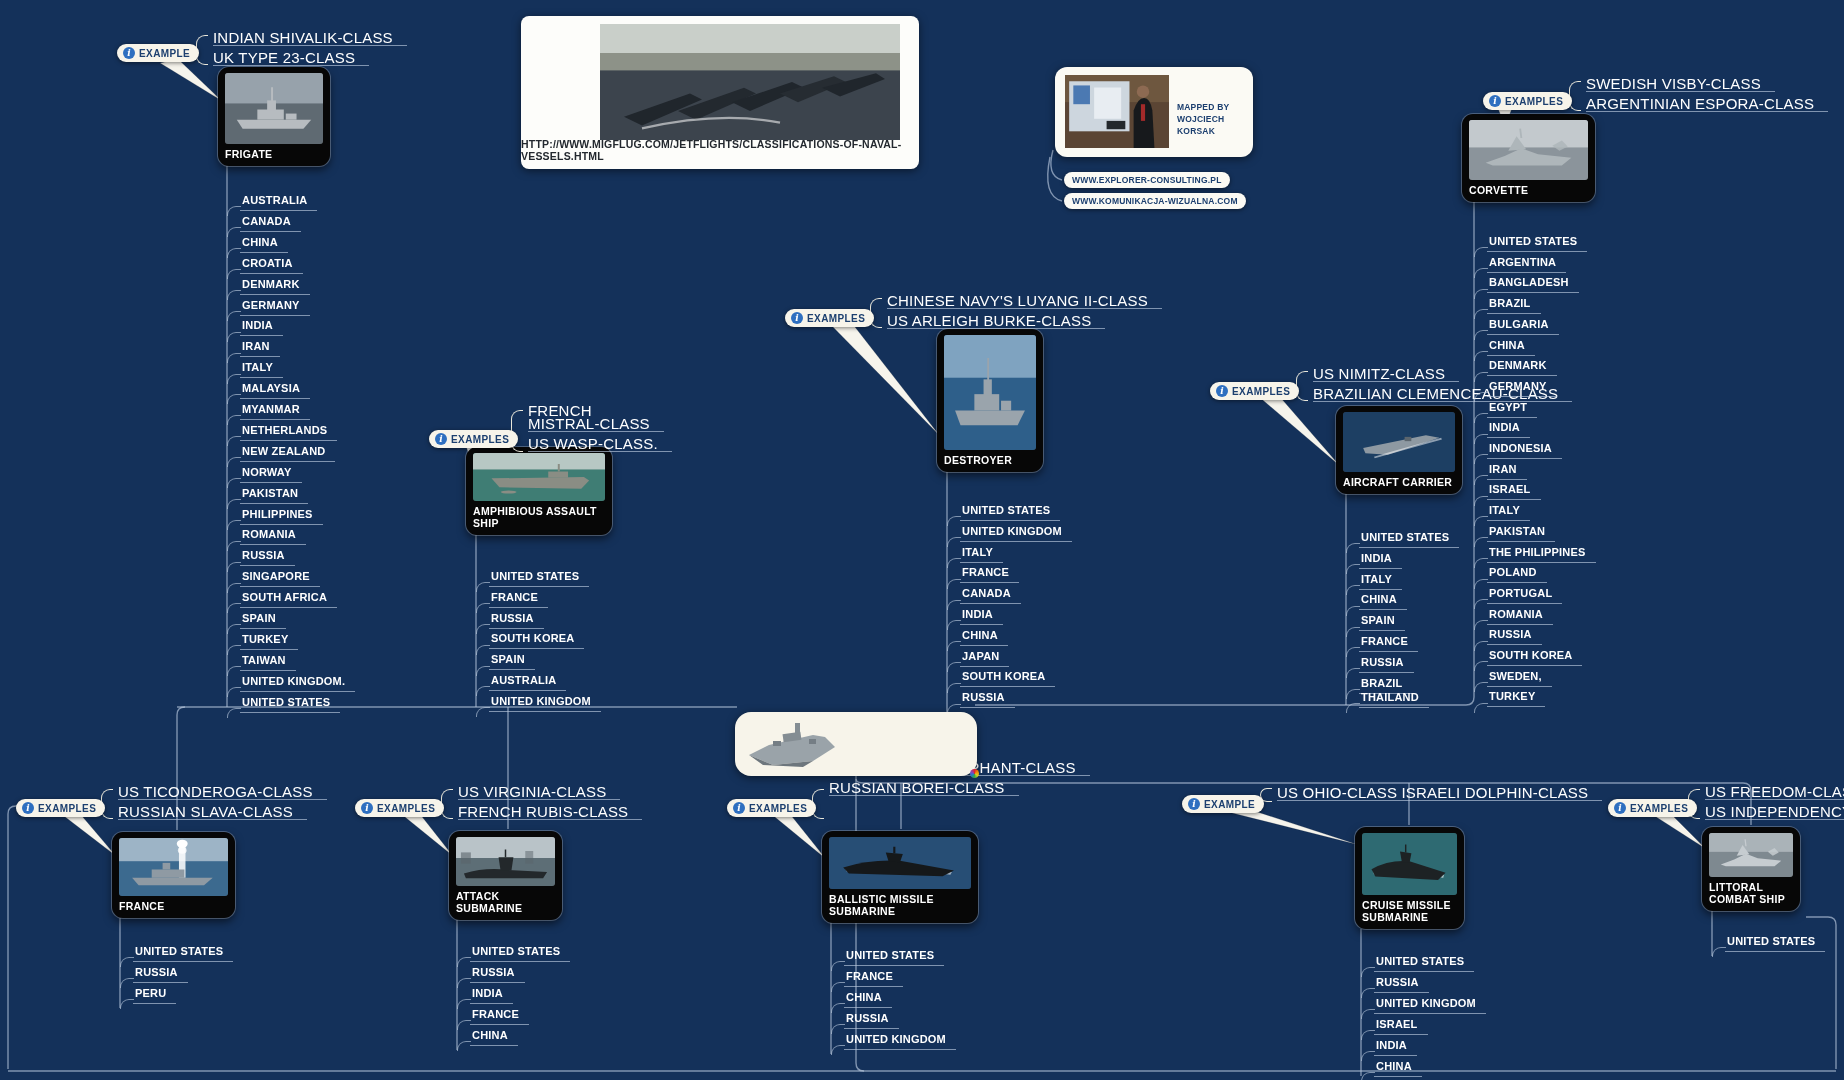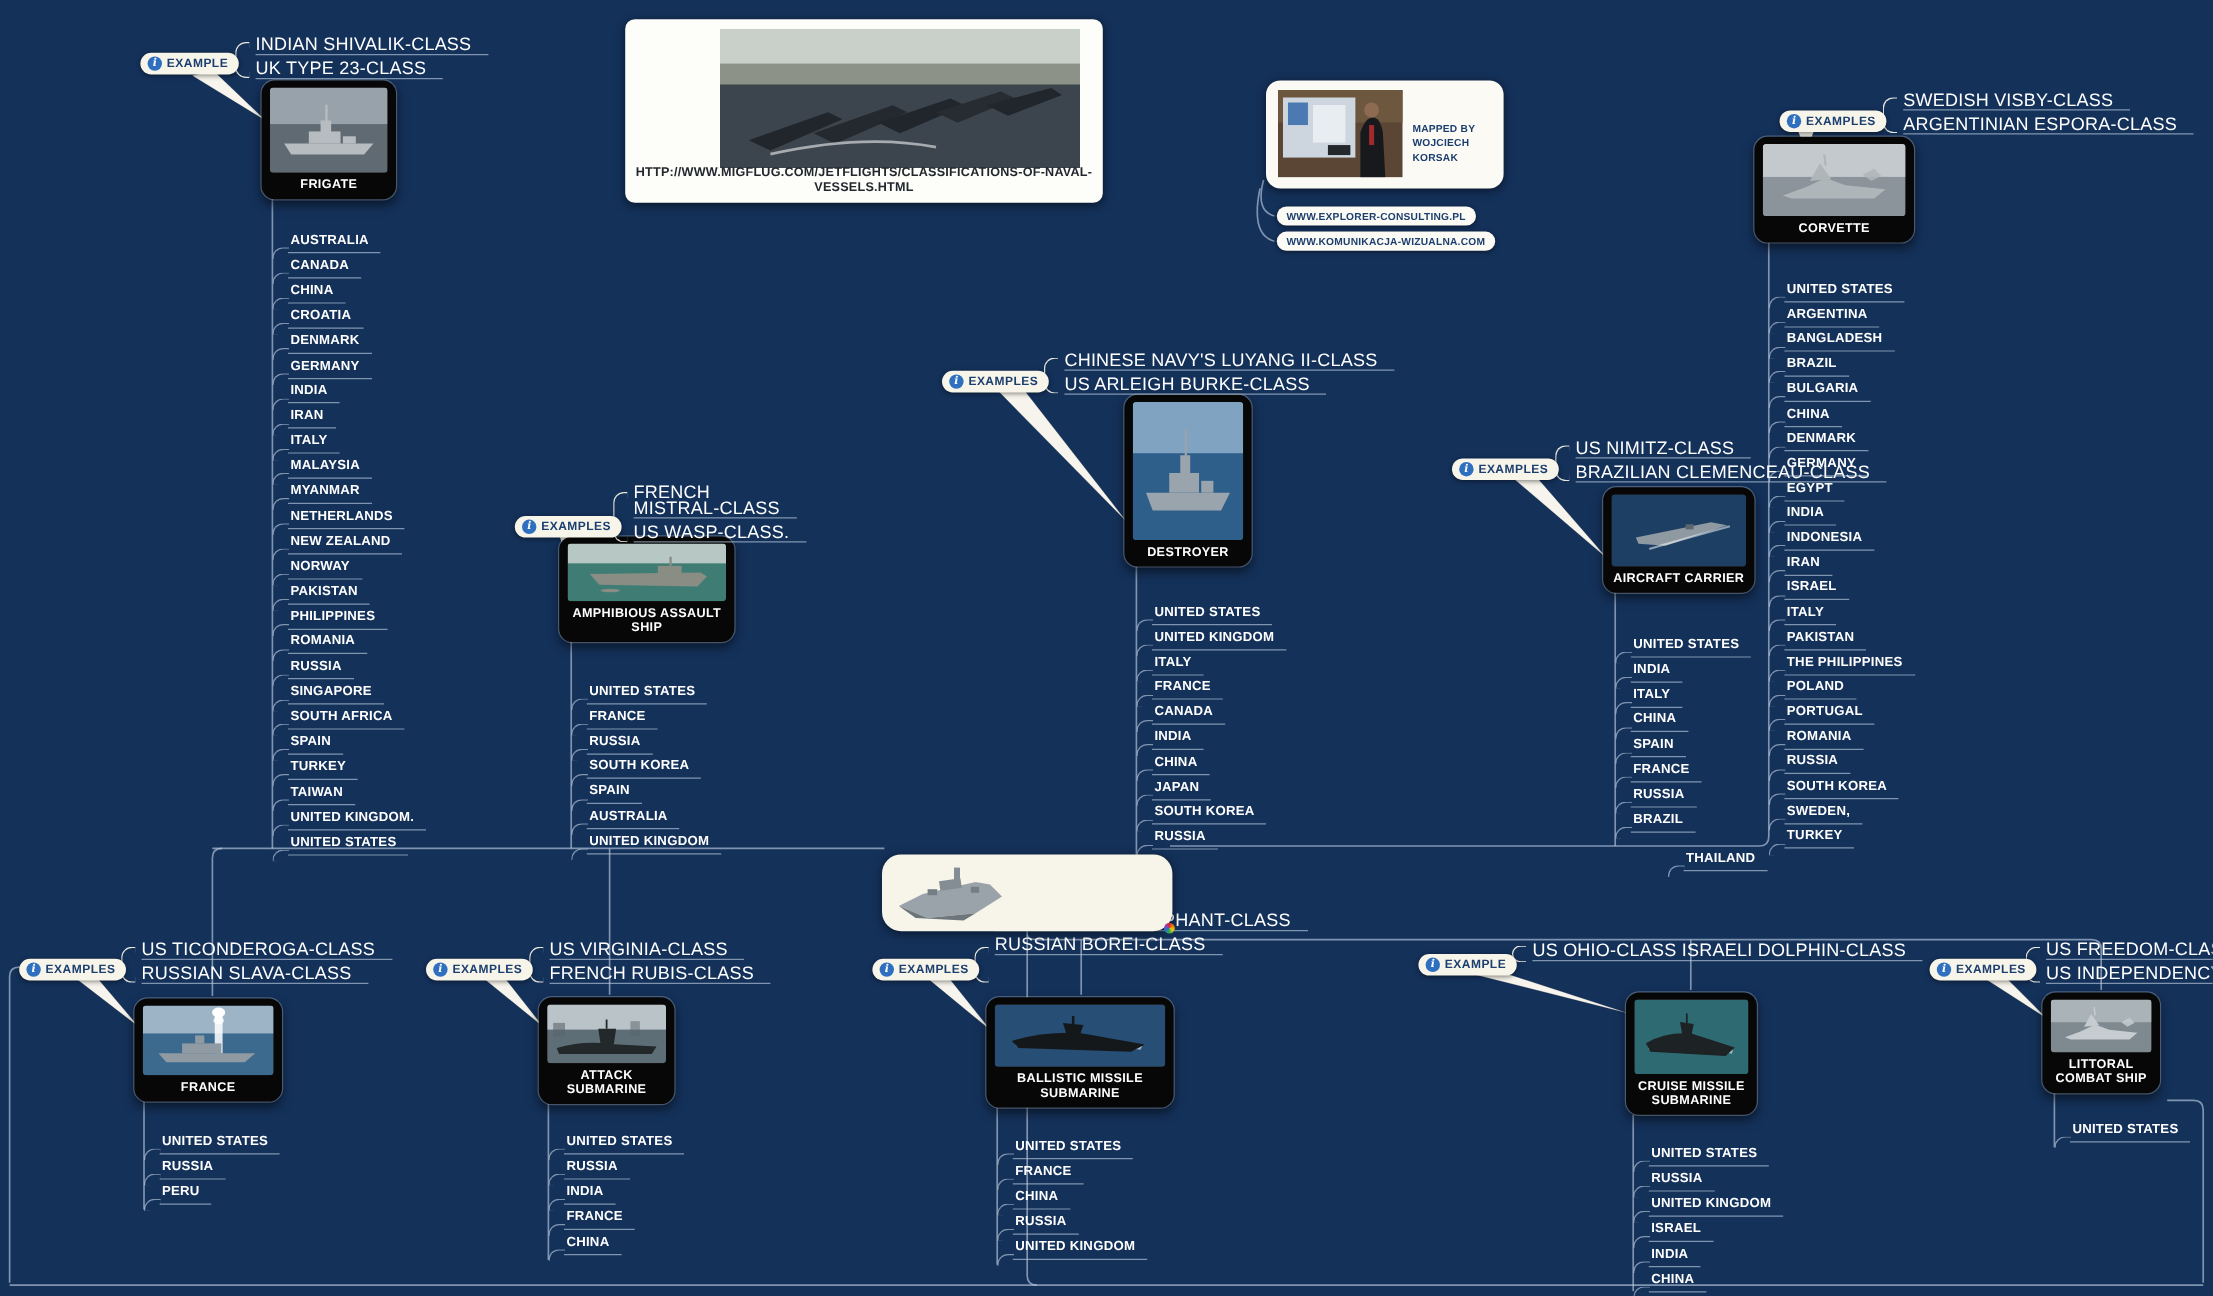--- a/index.html
+++ b/index.html
@@ -16,21 +16,21 @@
   #lines path{fill:none;stroke:var(--line);stroke-width:1.4}
   #lines polygon{fill:#f6f4ec;stroke:rgba(10,25,50,.35);stroke-width:.6}
 
   .ship{position:absolute;left:0;top:0;z-index:2}
 
   .node{position:absolute;background:#070707;border-radius:11px;padding:6px 7px 2px;
         display:flex;flex-direction:column;
         box-shadow:0 0 0 1px rgba(205,215,230,.3),0 4px 9px rgba(0,0,0,.55);z-index:2}
   .photo{flex:1;border-radius:3px;overflow:hidden;background:#333}
   .photo svg{width:100%;height:100%;display:block}
-  .nlabel{color:#fff;font-size:10.5px;font-weight:bold;letter-spacing:.3px;text-align:center;
+  .nlabel{color:#fff;font-size:10.5px;font-weight:bold;letter-spacing:.3px;
           line-height:12px;padding:4px 0 4px}
 
   .pill{position:absolute;display:flex;align-items:center;gap:4px;background:var(--cream);
         border-radius:10px;padding:3px 9px 3px 6px;box-shadow:0 1px 4px rgba(0,0,0,.5);z-index:4;white-space:nowrap}
   .info{width:12px;height:12px;border-radius:50%;background:#2e6fc0;color:#fff;font-size:9px;
         font-weight:bold;font-style:italic;display:flex;align-items:center;justify-content:center;
         font-family:"DejaVu Serif",serif;flex:0 0 12px}
   .ptxt{font-size:10px;font-weight:bold;color:var(--navy);letter-spacing:.4px}
 
   .exs{position:absolute;z-index:3}
@@ -57,21 +57,21 @@
   #central .ctext{position:absolute;left:106px;top:8px;width:132px;text-align:center;
            color:var(--navy);font-size:12px;font-weight:bold;line-height:16px;letter-spacing:.2px}
   #central .dot{position:absolute;right:-2px;bottom:-2px;width:9px;height:9px;border-radius:50%;
            background:conic-gradient(#d23,#e80,#dc2,#3a4,#27c,#84b,#d23)}
 
   
   #urlcard{position:absolute;left:521px;top:16px;width:398px;height:153px;background:#fdfdfa;
            border-radius:8px;box-shadow:0 2px 8px rgba(0,0,0,.5);z-index:3}
   #urlcard .hphoto{position:absolute;left:79px;top:8px;width:300px;height:116px;overflow:hidden}
   #urlcard .hphoto svg{width:100%;height:100%;display:block}
-  #urlcard .utext{position:absolute;left:0;bottom:7px;width:100%;text-align:center;color:#23282e;
+  #urlcard .utext{position:absolute;left:0;bottom:7px;width:100%;color:#23282e;
            font-size:10.5px;font-weight:bold;letter-spacing:.2px}
 
   
   #credit{position:absolute;left:1055px;top:67px;width:198px;height:90px;background:#fbfaf4;
           border-radius:12px;box-shadow:0 2px 8px rgba(0,0,0,.5);z-index:3}
   #credit .pphoto{position:absolute;left:10px;top:8px;width:104px;height:73px;overflow:hidden}
   #credit .pphoto svg{width:100%;height:100%;display:block}
   #credit .ctxt{position:absolute;left:122px;top:34px;width:72px;color:var(--navy);
           font-size:8.5px;font-weight:bold;line-height:12px;letter-spacing:.2px}
   .wlink{position:absolute;background:#fbfaf4;border-radius:8px;padding:3px 8px;font-size:8.5px;
@@ -338,21 +338,21 @@
       </div>
       <div class="countries" style="left: 1359px; top: 527px;">
           <div class="country" style="top: 0px;"><span>UNITED STATES</span></div>
           <div class="country" style="top: 20.8px;"><span>INDIA</span></div>
           <div class="country" style="top: 41.6px;"><span>ITALY</span></div>
           <div class="country" style="top: 62.4px;"><span>CHINA</span></div>
           <div class="country" style="top: 83.2px;"><span>SPAIN</span></div>
           <div class="country" style="top: 104px;"><span>FRANCE</span></div>
           <div class="country" style="top: 124.8px;"><span>RUSSIA</span></div>
           <div class="country" style="top: 145.6px;"><span>BRAZIL</span></div>
-          <div class="country" style="top: 178px; margin-left: 44px;"><span>THAILAND</span></div>
+          <div class="country" style="top: 160px;"><span>THAILAND</span></div>
         </div>
     </div>
 
     <div class="ship">
       <div class="pill" style="left: 1483px; top: 92px;">
         <span class="info">i</span>
         <span class="ptxt">EXAMPLES</span>
       </div>
       <div class="brace" style="left: 1569px; top: 81px; height: 30px;"></div>
       <div class="exs" style="left: 1586px; top: 77px;">

